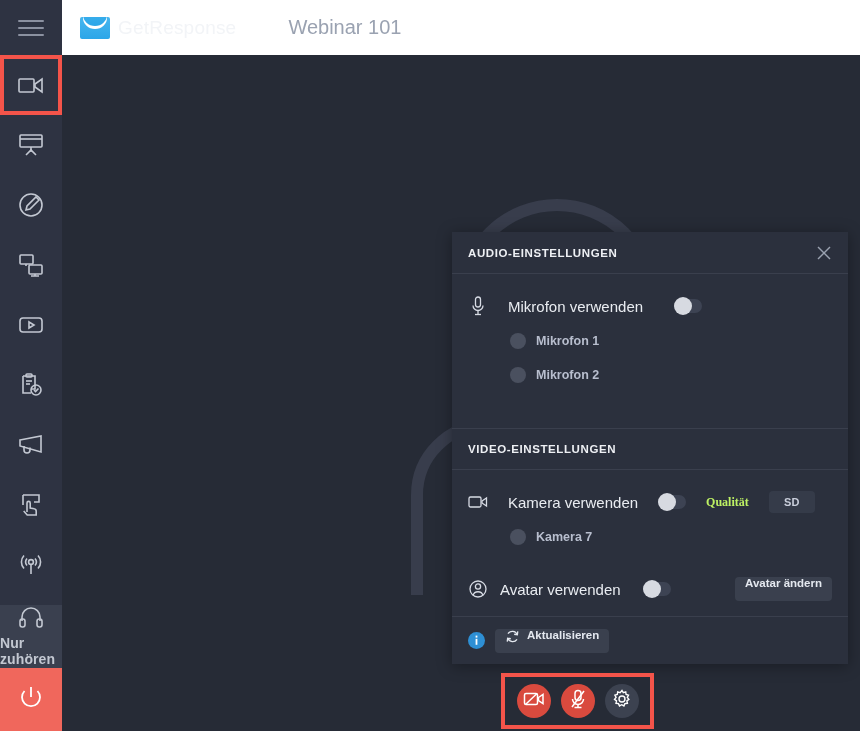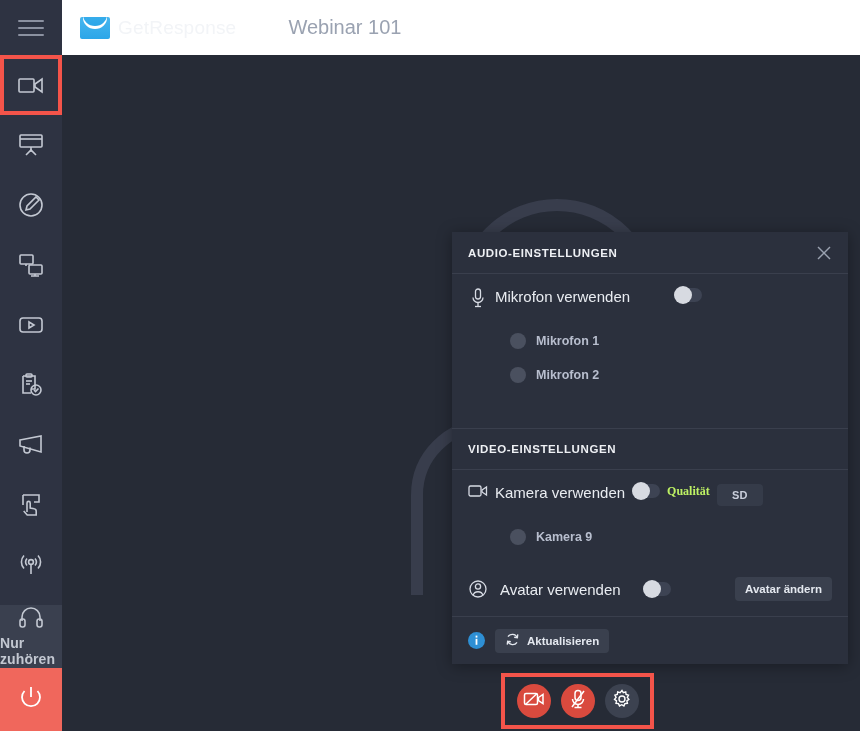--- a/index.html
+++ b/index.html
@@ -111,21 +111,21 @@
     font-size: 11.5px; font-weight: bold; color: #eef0f4; letter-spacing: .6px;
   }
   .dlg-close { cursor: pointer; line-height: 0; }
   .dlg-section { padding: 0 16px; }
   .audio-body { height: 154px; padding-top: 14px; }
   .video-head {
     height: 42px; display: flex; align-items: center;
     padding: 0 16px; border-top: 1px solid #3a3f4d; border-bottom: 1px solid #3a3f4d;
   }
   .row {
-    display: flex; gap: 7px; height: 36px;
+    display: flex; align-items: center; gap: 20px; height: 36px;
   }
   .row-icon { width: 20px; display: flex; justify-content: center; line-height: 0; }
   .row-label { font-size: 15px; color: #e9ecf1; font-weight: 400; }
   .toggle {
     width: 28px; height: 14px; border-radius: 8px; background: #3d4353;
     position: relative; cursor: pointer; flex: 0 0 28px;
   }
   .toggle .knob {
     position: absolute; left: 0; top: -2px;
     width: 18px; height: 18px; border-radius: 50%;
@@ -145,21 +145,21 @@
     flex: 0 0 16px; cursor: pointer;
   }
   .radio-label { font-size: 12.5px; font-weight: bold; color: #b8bece; }
   .video-body { padding: 14px 16px 0 16px; height: 92px; }
   .avatar-row {
     display: flex; align-items: center; gap: 12px;
     padding: 0 16px; height: 54px;
   }
   .btn-dark {
     height: 24px; border-radius: 4px; background: #3a404e;
-    display: flex; align-items: center; gap: 7px;
+    display: flex; align-items: flex-start; gap: 7px;
     padding: 0 10px; font-size: 11.5px; font-weight: bold; color: #e4e8ef;
     cursor: pointer; white-space: nowrap;
   }
   .info-row {
     display: flex; align-items: center; gap: 10px;
     padding: 0 16px; height: 48px; border-top: 1px solid #3a3f4d;
   }
   .info-icon { flex: 0 0 16px; line-height: 0; }
   .info-text { font-size: 11.5px; color: #aab0bf; line-height: 1.25; flex: 1 1 auto; }
   .push-right { margin-left: auto; }
@@ -383,21 +383,21 @@
         <div class="row-label">Kamera verwenden</div>
         <div class="toggle">
           <div class="knob"></div>
         </div>
         <div class="qual-label">Qualität</div>
         <div class="qual-btn">SD</div>
       </div>
 
       <div class="radio-row">
         <div class="radio-dot"></div>
-        <div class="radio-label">Kamera 9</div>
+        <div class="radio-label">Kamera 7</div>
       </div>
     </div>
 
     <div class="avatar-row">
       <div class="row-icon">
         <svg width="18" height="18" viewBox="0 0 18 18" fill="none" stroke="#d7dbe4" stroke-width="1.3">
           <circle cx="9" cy="9" r="8"></circle>
           <circle cx="9" cy="6.5" r="2.6"></circle>
           <path d="M4 15.5 a5.2 5.2 0 0 1 10 0"></path>
         </svg>

